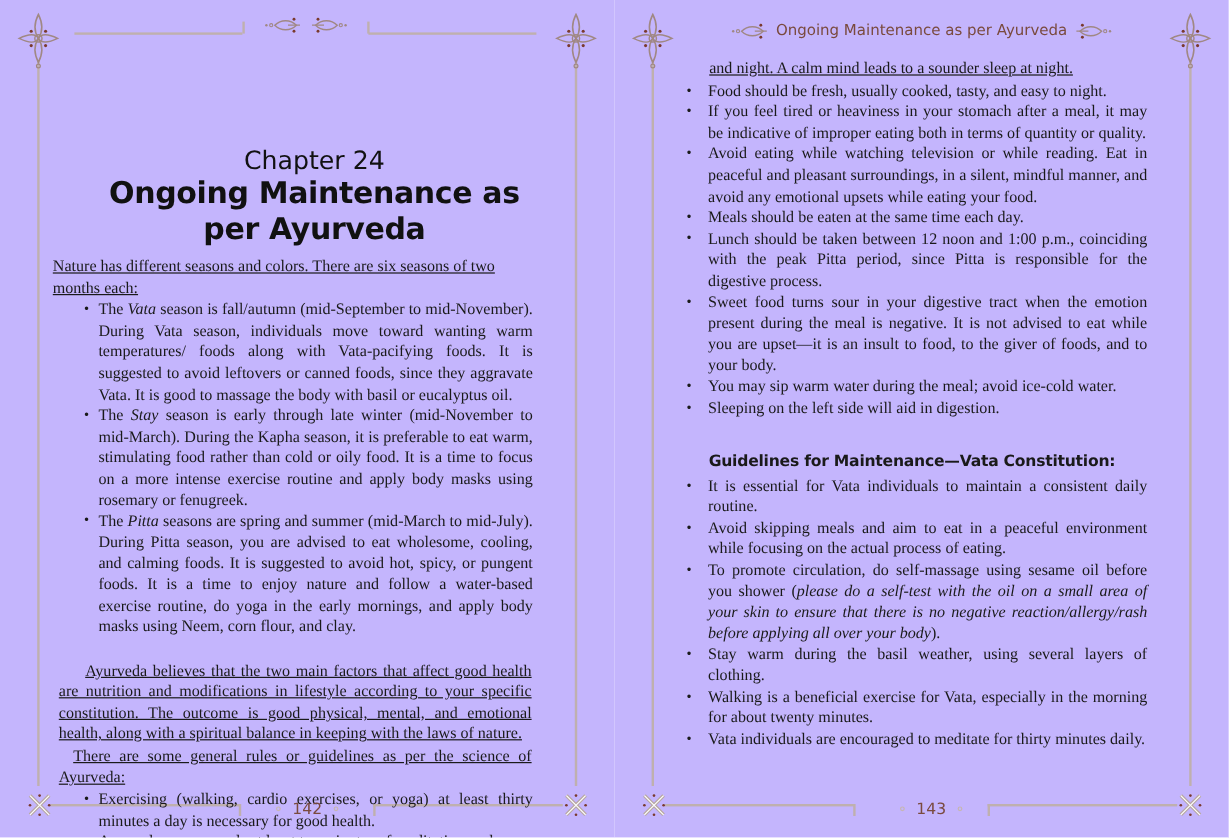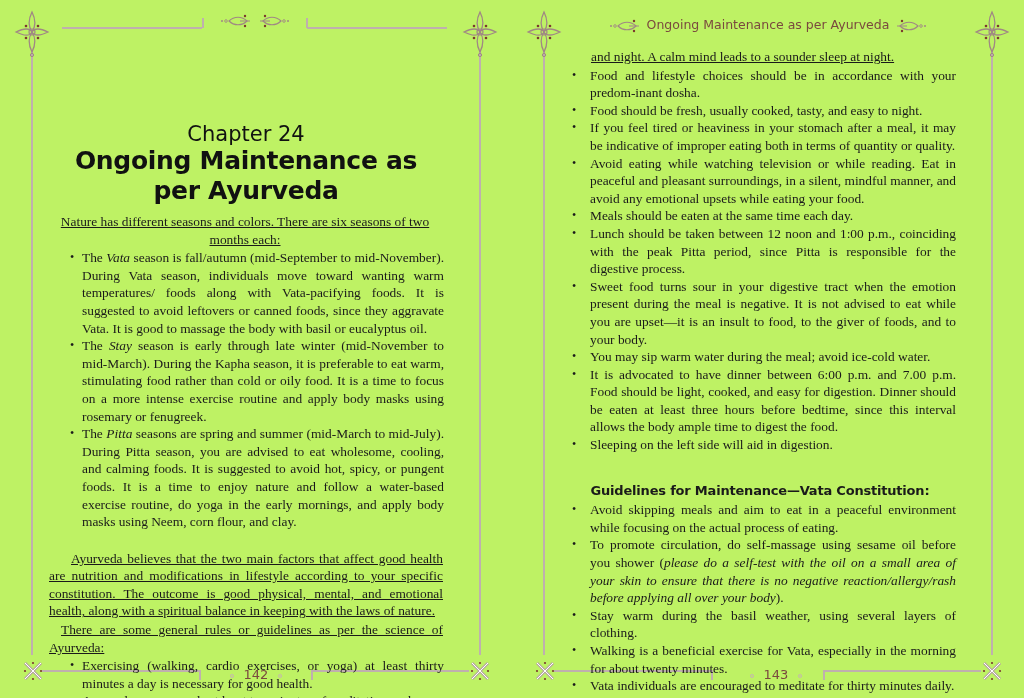--- a/index.html
+++ b/index.html
@@ -1,37 +1,37 @@
 <!DOCTYPE html>
 <html><head>
 <meta charset="utf-8">
 <style>
   * { margin: 0; padding: 0; box-sizing: border-box; }
   html, body { width: 1024px; height: 698px; background: #ffffff; overflow: hidden; }
   body { font-family: "Liberation Serif", "DejaVu Serif", serif; color: #1a1a1a; position: relative; }
 
   .spread { position: relative; width: 1024px; height: 698px; }
-  .page { position: absolute; top: 0; width: 512px; height: 698px; background: #bef264; }
+  .page { position: absolute; top: 0; width: 512px; height: 698px; background: #c4b5fd; }
   .page.left { left: 0; }
   .page.right { left: 512px; }
 
   
   .vline { position: absolute; width: 2px; background: #bfb0ae; }
   .hline { position: absolute; height: 2px; background: #bfb0ae; }
   .tick { position: absolute; width: 2px; height: 10px; background: #bfb0ae; }
 
   .ornament { position: absolute; }
   .corner-top { width: 40px; height: 50px; }
   .corner-bot { width: 22px; height: 22px; }
 
   .content { position: absolute; font-size: 13.4px; line-height: 17.6px; text-align: justify; }
   .left .content { left: 48px; top: 212px; width: 396px; }
   .right .content { left: 78px; top: 47px; width: 366px; }
 
-  .chapter { position: absolute; left: 48px; width: 396px; text-align: center; font-family: "DejaVu Sans", sans-serif; color: #111; }
+  .chapter { position: absolute; left: 64px; width: 396px; text-align: center; font-family: "DejaVu Sans", sans-serif; color: #111; }
   .chapter-num { top: 122px; font-size: 21px; font-weight: normal; }
   .chapter-title { top: 146px; font-size: 25px; line-height: 30px; font-weight: bold; letter-spacing: -0.3px; }
 
   p.para { margin: 1px; text-decoration: underline; }
   p.indent { text-indent: 22px; }
   p.indent-small { text-indent: 12px; }
 
   ul.bullets { list-style: none; margin: 0; padding: 0; }
   ul.bullets li { position: relative; padding-left: 26px; margin-left: 0; }
   .left ul.bullets li { padding-left: 34px; margin-left: 0; }
@@ -123,21 +123,21 @@
       <use href="#flourish-left"></use>
       <g transform="translate(70,0) scale(-1,1)">
           <use href="#flourish-left"></use>
         </g>
     </svg>
 
     <div class="chapter chapter-num">Chapter 24</div>
     <div class="chapter chapter-title">Ongoing Maintenance as per Ayurveda</div>
 
     <div class="content">
-      <p class="para" style="text-align:center; margin-left:-4px; width:402px;">Nature has different seasons and colors. There are six seasons of two months each:</p>
+      <p class="para" style="text-align:left; margin-left:-4px; width:402px;">Nature has different seasons and colors. There are six seasons of two months each:</p>
       <ul class="bullets">
         <li><span>The </span><em>Vata</em><span> season is fall/autumn (mid-September to mid-November). During Vata season, individuals move toward wanting warm temperatures/ foods along with Vata-pacifying foods. It is suggested to avoid leftovers or canned foods, since they aggravate Vata. It is good to massage the body with basil or eucalyptus oil.</span></li>
         <li><span>The </span><em>Stay</em><span> season is early through late winter (mid-November to mid-March). During the Kapha season, it is preferable to eat warm, stimulating food rather than cold or oily food. It is a time to focus on a more intense exercise routine and apply body masks using rosemary or fenugreek.</span></li>
         <li><span>The </span><em>Pitta</em><span> seasons are spring and summer (mid-March to mid-July). During Pitta season, you are advised to eat wholesome, cooling, and calming foods. It is suggested to avoid hot, spicy, or pungent foods. It is a time to enjoy nature and follow a water-based exercise routine, do yoga in the early mornings, and apply body masks using Neem, corn flour, and clay.</span></li>
       </ul>
       <div class="gap"></div>
       <p class="para indent">Ayurveda believes that the two main factors that affect good health are nutrition and modifications in lifestyle according to your specific constitution. The outcome is good physical, mental, and emotional health, along with a spiritual balance in keeping with the laws of nature.</p>
       <p class="para indent-small">There are some general rules or guidelines as per the science of Ayurveda:</p>
       <ul class="bullets">
         <li>Exercising (walking, cardio exercises, or yoga) at least thirty minutes a day is necessary for good health.</li>
@@ -177,34 +177,33 @@
         </svg><span class="txt">Ongoing Maintenance as per Ayurveda</span><svg width="32" height="14" viewBox="0 0 32 14" style="vertical-align:middle;">
           <g transform="translate(32,0) scale(-1,1)">
             <use href="#flourish-left"></use>
           </g>
         </svg>
     </div>
 
     <div class="content">
       <p class="para">and night. A calm mind leads to a sounder sleep at night.</p>
       <ul class="bullets">
-        <li>Food and lifestyle choices should be in accordance with your predom-inant dosha.</li>
         <li>Food should be fresh, usually cooked, tasty, and easy to night.</li>
         <li>If you feel tired or heaviness in your stomach after a meal, it may be indicative of improper eating both in terms of quantity or quality.</li>
         <li>Avoid eating while watching television or while reading. Eat in peaceful and pleasant surroundings, in a silent, mindful manner, and avoid any emotional upsets while eating your food.</li>
         <li>Meals should be eaten at the same time each day.</li>
         <li>Lunch should be taken between 12 noon and 1:00 p.m., coinciding with the peak Pitta period, since Pitta is responsible for the digestive process.</li>
         <li>Sweet food turns sour in your digestive tract when the emotion present during the meal is negative. It is not advised to eat while you are upset—it is an insult to food, to the giver of foods, and to your body.</li>
         <li>You may sip warm water during the meal; avoid ice-cold water.</li>
-        <li>It is advocated to have dinner between 6:00 p.m. and 7.00 p.m. Food should be light, cooked, and easy for digestion. Dinner should be eaten at least three hours before bedtime, since this interval allows the body ample time to digest the food.</li>
         <li>Sleeping on the left side will aid in digestion.</li>
       </ul>
       <div class="gap-lg"></div>
       <div class="section-heading">Guidelines for Maintenance—Vata Constitution:</div>
       <ul class="bullets">
+        <li>It is essential for Vata individuals to maintain a consistent daily routine.</li>
         <li>Avoid skipping meals and aim to eat in a peaceful environment while focusing on the actual process of eating.</li>
         <li><span>To promote circulation, do self-massage using sesame oil before you shower (</span><em>please do a self-test with the oil on a small area of your skin to ensure that there is no negative reaction/allergy/rash before applying all over your body</em><span>).</span></li>
         <li>Stay warm during the basil weather, using several layers of clothing.</li>
         <li>Walking is a beneficial exercise for Vata, especially in the morning for about twenty minutes.</li>
         <li>Vata individuals are encouraged to meditate for thirty minutes daily.</li>
 
       </ul>
     </div>
 
     <div class="folio" style="left:224px;">

